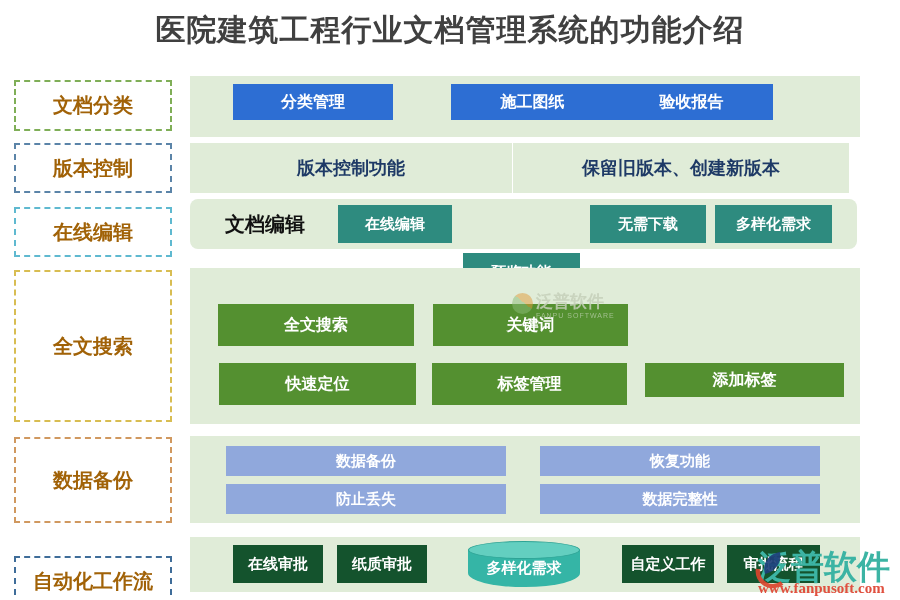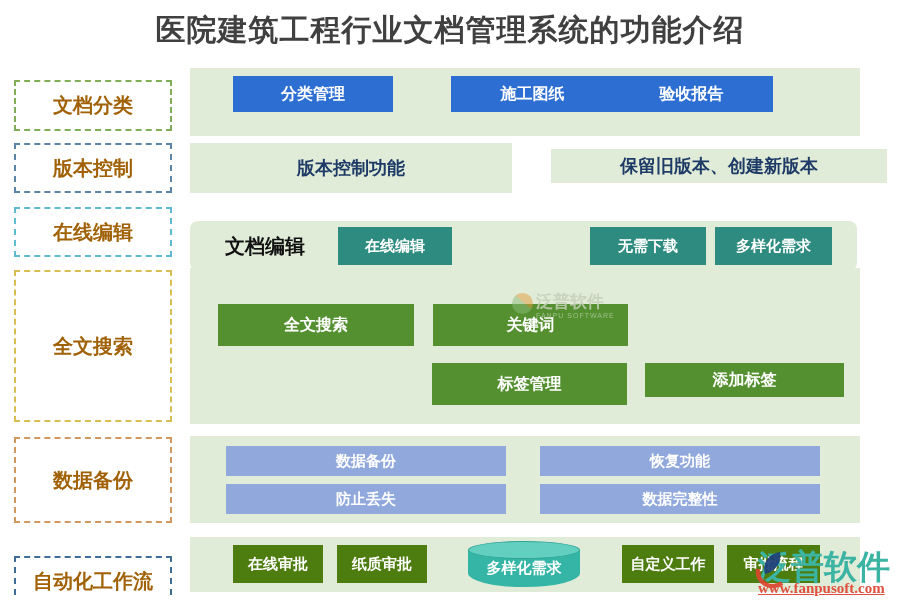--- a/index.html
+++ b/index.html
@@ -20,21 +20,21 @@
   .lb4{border-color:#d8bd52;} .lb5{border-color:#d0985f;} .lb6{border-color:#3f6d99;}
   .panel{position:absolute;background:#e0ecd8;}
   .btn{
     position:absolute;display:flex;align-items:center;justify-content:center;
     color:#fff;font-weight:bold;box-sizing:border-box;text-align:center;
   }
   .btn-blue{background:#2d6ed3;font-size:16px;}
   .btn-tealdark{background:#2e8b7f;font-size:15px;}
   .btn-green{background:#549030;font-size:16px;}
   .btn-peri{background:#90a8dc;font-size:15px;}
-  .btn-tealbright{background:#4d7c0f;font-size:15px;text-align:right;}
+  .btn-tealbright{background:#14532d;font-size:15px;text-align:right;}
   .panel-text{
     position:absolute;display:flex;align-items:center;justify-content:center;
     width:100%;height:100%;font-size:18px;font-weight:bold;color:#1e3a66;
   }
   .caption{
     position:absolute;left:35px;top:0;height:100%;display:flex;align-items:center;
     font-size:20px;font-weight:bold;color:#111;
   }
   
   .cyl{position:absolute;}
@@ -58,58 +58,59 @@
   .wm-center-brand{font-size:17px;font-weight:bold;color:#c6d0ba;}
   .wm-center-sub{font-size:7px;color:#aec79d;letter-spacing:1px;margin-top:2px;}
   .wm-corner{position:absolute;left:752px;top:545px;width:148px;}
   .wm-corner-brand{
     position:absolute;left:6px;top:0;font-size:33px;font-weight:bold;color:#3cb4a4;
     white-space:nowrap;letter-spacing:0;
   }
   .wm-corner-logo{position:absolute;left:0px;top:4px;width:42px;height:40px;}
   .wm-corner-url{
     position:absolute;left:6px;top:35px;font-family:"Liberation Serif","DejaVu Serif",serif;
-    font-size:15px;font-weight:bold;color:#e0503f;white-space:nowrap;text-decoration:underline;
+    font-size:15px;font-weight:bold;color:#e0503f;white-space:nowrap;
   }
 </style>
 </head>
 <body>
 
 <div id="stage">
 
   <div class="title">医院建筑工程行业文档管理系统的功能介绍</div>
 
   <div class="label-box lb1" style="top:80px;height:51px;">文档分类</div>
-  <div class="panel" style="left:190px;top:68px;width:670px;height:68px;">
+  <div class="panel" style="left:190px;top:76px;width:670px;height:61px;">
     <div class="btn btn-blue" style="left:43px;top:8px;width:160px;height:36px;">分类管理</div>
     <div class="btn btn-blue" style="left:237px;top:8px;width:163px;height:36px;margin-left:24px;">施工图纸</div>
     <div class="btn btn-blue" style="left:420px;top:8px;width:163px;height:36px;">验收报告</div>
   </div>
 
   <div class="label-box lb2" style="top:143px;height:50px;">版本控制</div>
   <div class="panel" style="left:190px;top:143px;width:322px;height:50px;">
     <div class="panel-text">版本控制功能</div>
   </div>
-  <div class="panel" style="left:551px;top:143px;width:336px;height:34px;margin-top:6px;">
+  <div class="panel" style="left:513px;top:143px;width:336px;height:50px;">
     <div class="panel-text">保留旧版本、创建新版本</div>
   </div>
 
   <div class="label-box lb3" style="top:207px;height:50px;">在线编辑</div>
-  <div class="panel" style="left:190px;top:221px;width:667px;height:50px;border-radius:8px;">
+  <div class="panel" style="left:190px;top:199px;width:667px;height:50px;border-radius:8px;">
     <div class="caption">文档编辑</div>
     <div class="btn btn-tealdark" style="left:148px;top:6px;width:114px;height:38px;">在线编辑</div>
     <div class="btn btn-tealdark" style="left:273px;top:6px;width:117px;height:38px;margin-top:48px;">预览功能</div>
     <div class="btn btn-tealdark" style="left:400px;top:6px;width:116px;height:38px;">无需下载</div>
     <div class="btn btn-tealdark" style="left:525px;top:6px;width:117px;height:38px;">多样化需求</div>
   </div>
 
   <div class="label-box lb4" style="top:270px;height:152px;">全文搜索</div>
   <div class="panel" style="left:190px;top:268px;width:670px;height:156px;">
     <div class="btn btn-green" style="left:28px;top:36px;width:196px;height:42px;">全文搜索</div>
     <div class="btn btn-green" style="left:243px;top:36px;width:195px;height:42px;">关键词</div>
+    <div class="btn btn-green" style="left:29px;top:95px;width:197px;height:42px;">快速定位</div>
     <div class="btn btn-green" style="left:242px;top:95px;width:195px;height:42px;">标签管理</div>
     <div class="btn btn-green" style="left:455px;top:95px;width:199px;height:34px;">添加标签</div>
   </div>
 
   <div class="label-box lb5" style="top:437px;height:86px;">数据备份</div>
   <div class="panel" style="left:190px;top:436px;width:670px;height:87px;">
     <div class="btn btn-peri" style="left:36px;top:10px;width:280px;height:30px;">数据备份</div>
     <div class="btn btn-peri" style="left:350px;top:10px;width:280px;height:30px;">恢复功能</div>
     <div class="btn btn-peri" style="left:36px;top:48px;width:280px;height:30px;">防止丢失</div>
     <div class="btn btn-peri" style="left:350px;top:48px;width:280px;height:30px;">数据完整性</div>

